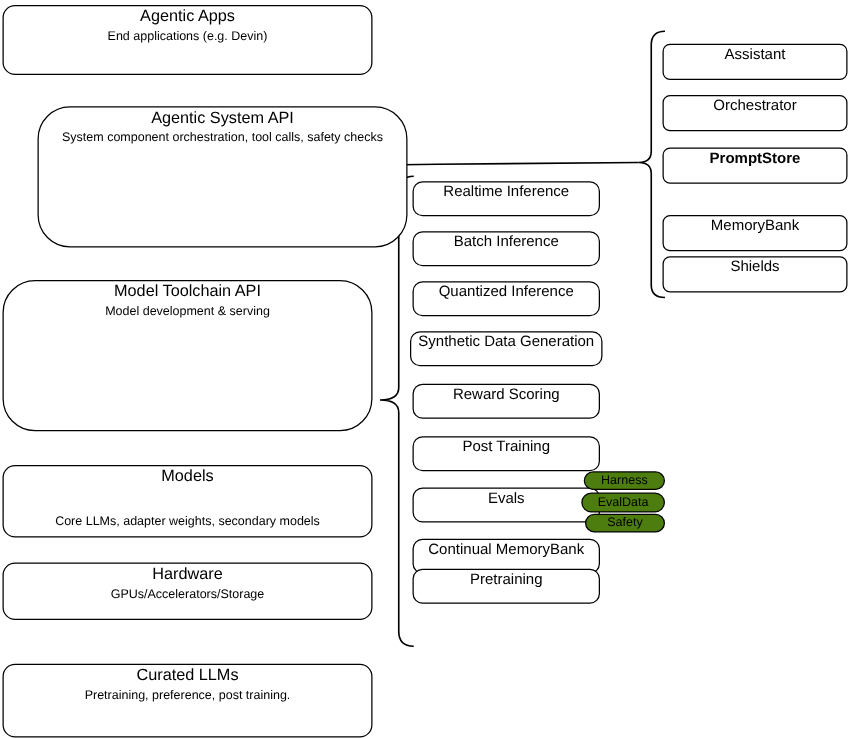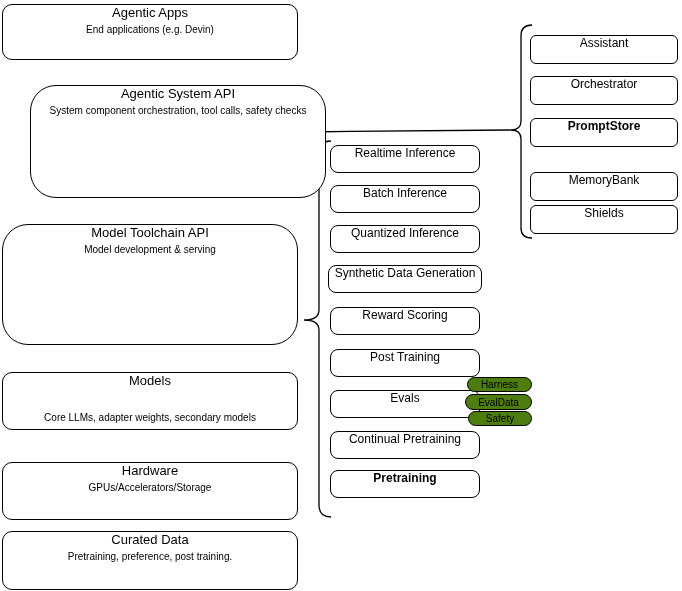--- a/index.html
+++ b/index.html
@@ -89,27 +89,27 @@
   <div class="node stack-node r26" style="top:224px; height:121px;">
     <div class="title">Model Toolchain API</div>
     <div class="subtitle">Model development &amp; serving</div>
   </div>
 
   <div class="node stack-node r10" style="top:372px; height:58px;gap:20px;">
     <div class="title">Models</div>
     <div class="subtitle">Core LLMs, adapter weights, secondary models</div>
   </div>
 
-  <div class="node stack-node r10" style="top:450px; height:58px;margin-top:12px;">
+  <div class="node stack-node r10" style="top:450px; height:46px;">
     <div class="title">Hardware</div>
     <div class="subtitle">GPUs/Accelerators/Storage</div>
   </div>
 
   <div class="node stack-node r10" style="top:531px; height:59px;">
-    <div class="title">Curated Data</div>
+    <div class="title">Curated LLMs</div>
     <div class="subtitle">Pretraining, preference, post training.</div>
   </div>
 
   <div class="node mid-node" style="top:145px;">
     <span>Realtime Inference</span>
   </div>
   <div class="node mid-node" style="top:185px;">
     <span>Batch Inference</span>
   </div>
   <div class="node mid-node" style="top:225px;">
@@ -121,23 +121,23 @@
   <div class="node mid-node" style="top:307px;">
     <span>Reward Scoring</span>
   </div>
   <div class="node mid-node" style="top:349px;">
     <span>Post Training</span>
   </div>
   <div class="node mid-node" style="top:390px;">
     <span>Evals</span>
   </div>
   <div class="node mid-node" style="top:431px;">
-    <span>Continual Pretraining</span>
+    <span>Continual MemoryBank</span>
   </div>
-  <div class="node mid-node" style="top:470px;font-weight:bold;">
+  <div class="node mid-node" style="top:455px;">
     <span>Pretraining</span>
   </div>
 
   <div class="pill" style="left:467px; top:377px; width:65px; height:15px;">
     <span>Harness</span>
   </div>
   <div class="pill" style="left:465px; top:394px; width:67px; height:16px;">
     <span>EvalData</span>
   </div>
   <div class="pill" style="left:468px; top:411px; width:64px; height:15px;justify-content:center;">

